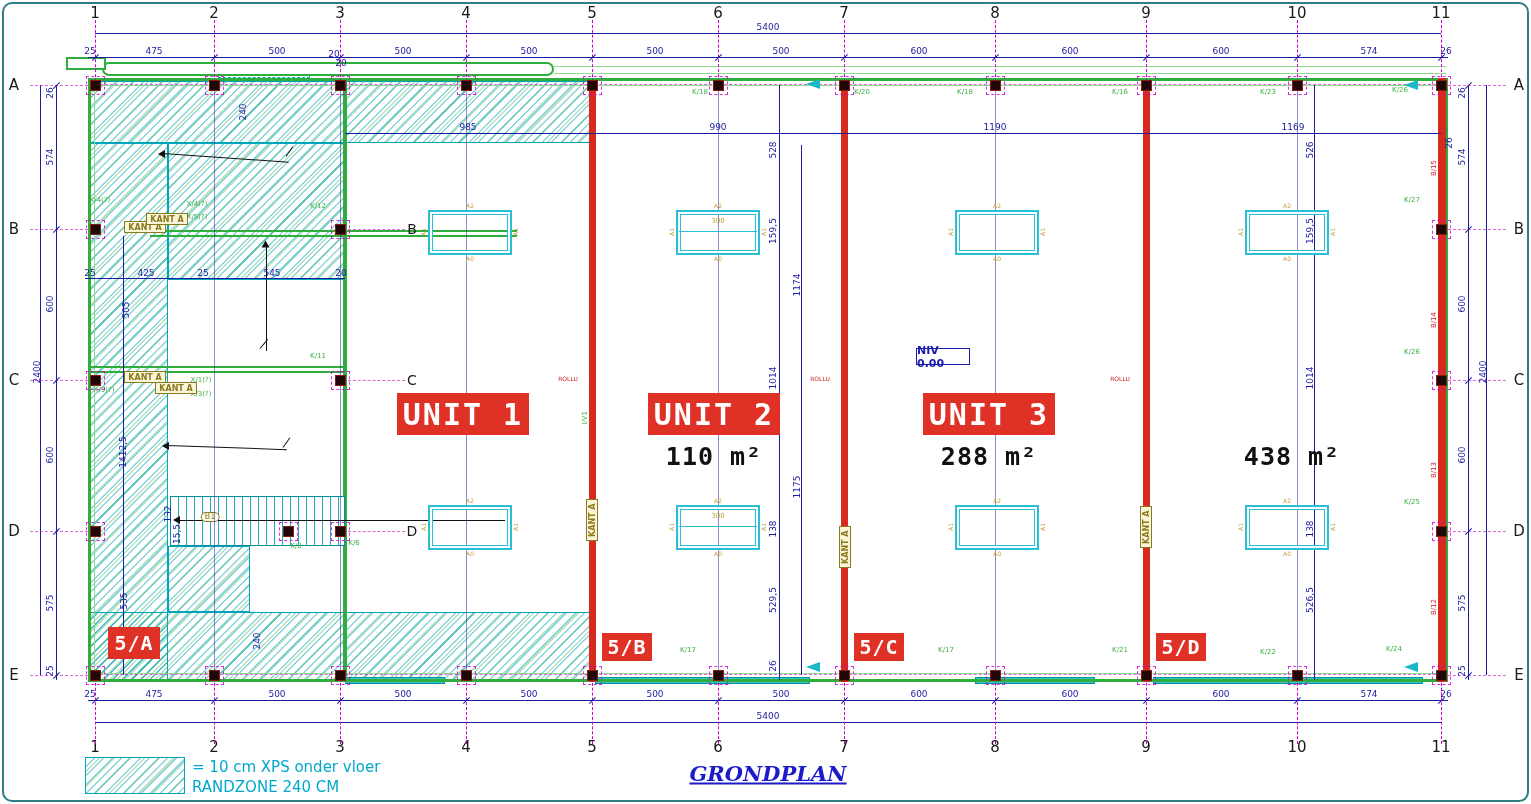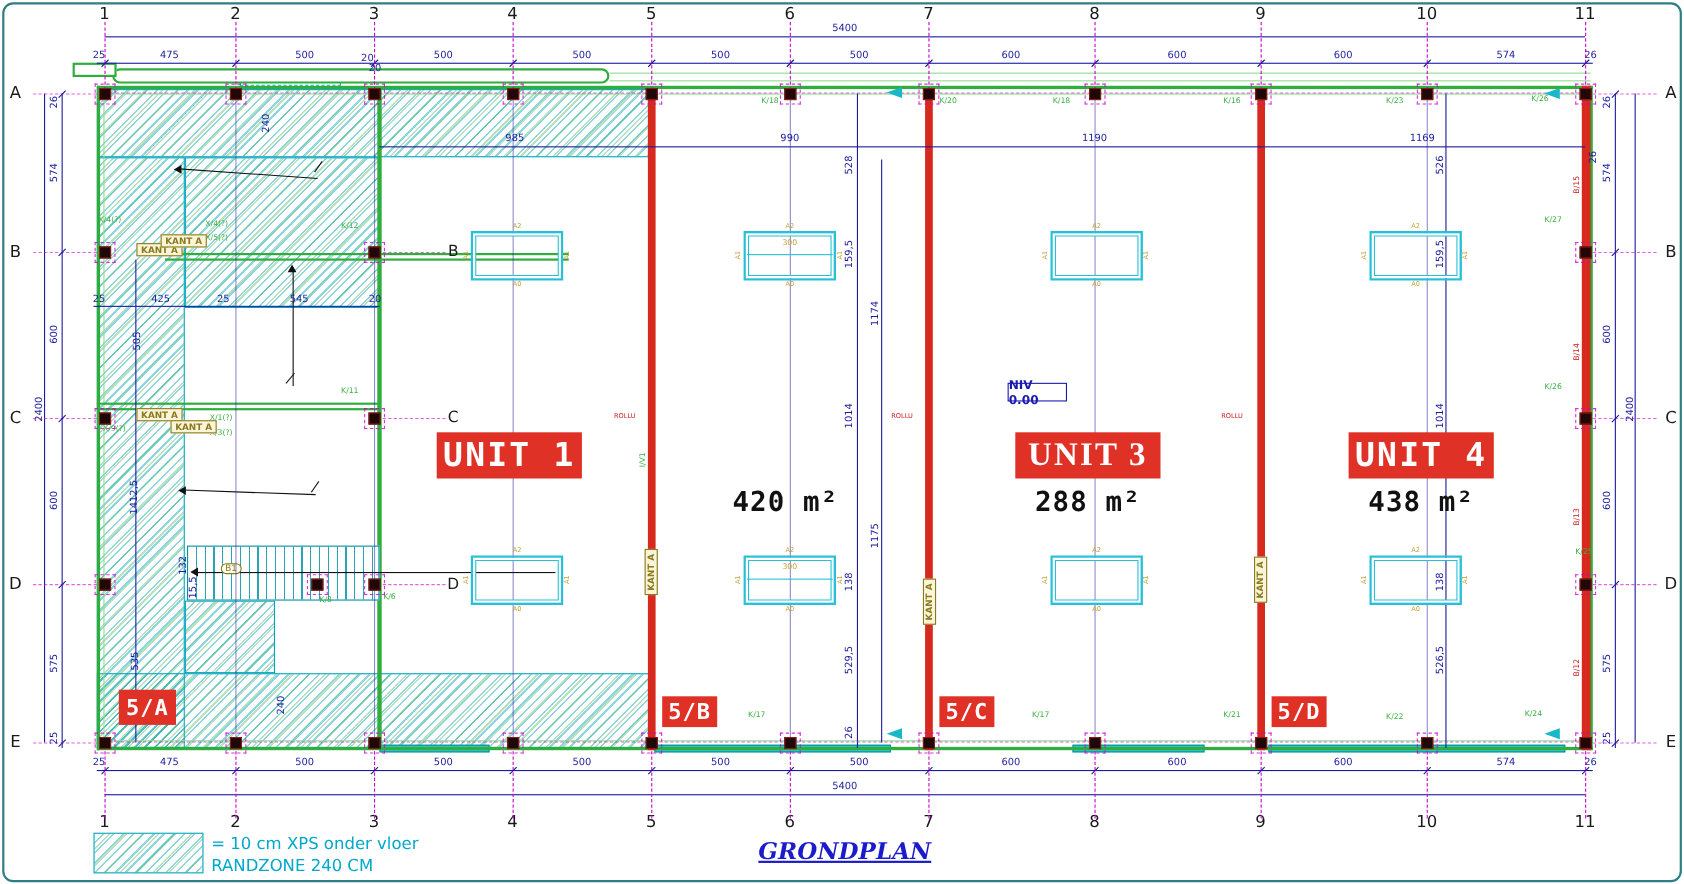--- a/index.html
+++ b/index.html
@@ -205,21 +205,21 @@
     <div class="tx kl" style="left: 946px; top: 650px;">K/17</div>
     <div class="tx kl" style="left: 1120px; top: 650px;">K/21</div>
     <div class="tx kl" style="left: 1268px; top: 652px;">K/22</div>
     <div class="tx kl" style="left: 1394px; top: 649px;">K/24</div>
     <div class="tx kl" style="left: 318px; top: 206px;">K/12</div>
     <div class="tx kl" style="left: 318px; top: 356px;">K/11</div>
     <div class="tx kl" style="left: 354px; top: 543px;">K/6</div>
     <div class="tx kl" style="left: 296px; top: 546px;">K/8</div>
     <div class="tx kl" style="left: 1412px; top: 200px;">K/27</div>
     <div class="tx kl" style="left: 1412px; top: 352px;">K/26</div>
-    <div class="tx kl" style="left: 1412px; top: 502px; margin-left: 28px;">K/25</div>
+    <div class="tx kl" style="left: 1412px; top: 502px;">K/25</div>
     <div class="tx kl" style="left: 100px; top: 200px;">K/4(?)</div>
     <div class="tx kl" style="left: 104px; top: 390px;">X/9(?)</div>
     <div class="tx kl" style="left: 197px; top: 204px;">X/4(?)</div>
     <div class="tx kl" style="left: 197px; top: 217px;">X/5(?)</div>
     <div class="tx kl" style="left: 201px; top: 380px;">X/1(?)</div>
     <div class="tx kl" style="left: 201px; top: 394px;">X/3(?)</div>
     <div class="tx kl" style="left: 585px; top: 418px; transform: translate(-50%, -50%) rotate(-90deg);">I/V1</div>
     <div class="tx br" style="left: 1434px; top: 168px; transform: translate(-50%, -50%) rotate(-90deg);">B/15</div>
     <div class="tx br" style="left: 1434px; top: 320px; transform: translate(-50%, -50%) rotate(-90deg);">B/14</div>
     <div class="tx br" style="left: 1434px; top: 470px; transform: translate(-50%, -50%) rotate(-90deg);">B/13</div>
@@ -445,22 +445,22 @@
     <div class="tx ao" style="left: 1241px; top: 527px; transform: translate(-50%, -50%) rotate(-90deg);">A1</div>
     <div class="tx ao" style="left: 1333px; top: 527px; transform: translate(-50%, -50%) rotate(-90deg);">A1</div>
     <div class="kant" style="left: 124px; top: 221px; width: 42px; height: 12px;">KANT A</div>
     <div class="kant" style="left: 146px; top: 213px; width: 42px; height: 12px;">KANT A</div>
     <div class="kant" style="left: 124px; top: 371px; width: 42px; height: 12px;">KANT A</div>
     <div class="kant" style="left: 155px; top: 382px; width: 42px; height: 12px;">KANT A</div>
     <div class="kant kantv" style="left: 586px; top: 499px; width: 12px; height: 42px;">KANT A</div>
     <div class="kant kantv" style="left: 839px; top: 526px; width: 12px; height: 42px;">KANT A</div>
     <div class="kant kantv" style="left: 1140px; top: 506px; width: 12px; height: 42px;">KANT A</div>
     <div class="banner" style="left: 397px; top: 393px; width: 132px; height: 42px;">UNIT 1</div>
-    <div class="bsub" style="left: 714px; top: 456px;">420 m²</div>
-    <div class="banner" style="left: 923px; top: 393px; width: 132px; height: 42px; font-family: Liberation Serif, serif;">UNIT 3</div>
+    <div class="banner" style="left: 648px; top: 393px; width: 132px; height: 42px;">UNIT 2</div>
+    <div class="bsub" style="left: 714px; top: 456px;">110 m²</div>
+    <div class="banner" style="left: 923px; top: 393px; width: 132px; height: 42px;">UNIT 3</div>
     <div class="bsub" style="left: 989px; top: 456px;">288 m²</div>
-    <div class="banner" style="left: 1226px; top: 393px; width: 132px; height: 42px;">UNIT 4</div>
     <div class="bsub" style="left: 1292px; top: 456px;">438 m²</div>
     <div class="banner zone" style="left: 108px; top: 627px; width: 52px; height: 32px;">5/A</div>
     <div class="banner zone" style="left: 602px; top: 633px; width: 50px; height: 28px;">5/B</div>
     <div class="banner zone" style="left: 854px; top: 633px; width: 50px; height: 28px;">5/C</div>
     <div class="banner zone" style="left: 1156px; top: 633px; width: 50px; height: 28px;">5/D</div>
   </div>
 
 </body></html>

